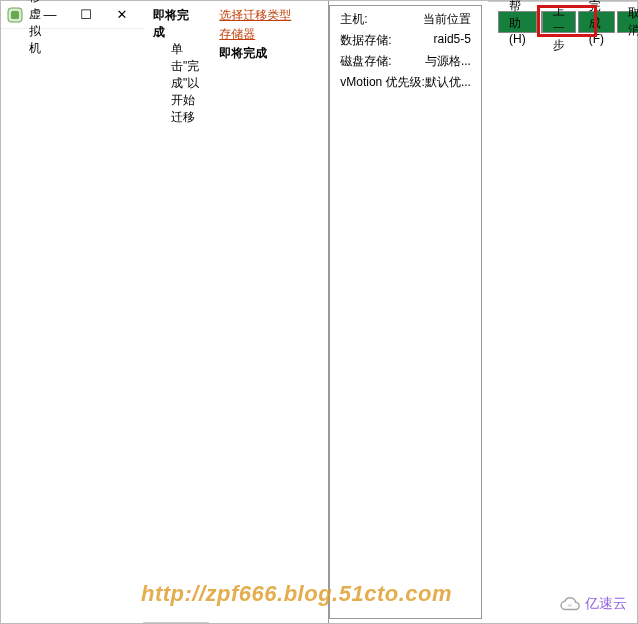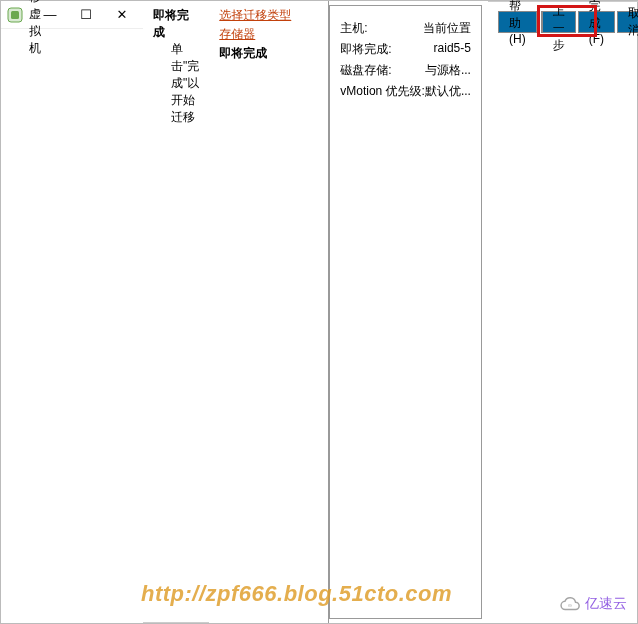--- a/index.html
+++ b/index.html
@@ -16,28 +16,28 @@
   
   .header { padding:6px 10px 10px 10px; border-bottom:1px solid #ccc; }
   .header-title { font-weight:bold; font-size:12px; }
   .header-sub { margin-left:18px; font-size:12px; }
 
   
   .body { flex:1; display:flex; min-height:0; }
   .sidebar { width:120px; border-right:1px solid #999; padding:6px 4px 4px 10px; }
   .sidebar a { color:#c2410c; text-decoration:underline; display:block; margin-bottom:2px; cursor:pointer; }
   .sidebar .current { font-weight:bold; text-decoration:none; color:#000; }
-  .content { flex:1; border:1px solid #999; margin:4px 6px 4px 0; background:#fff; position:relative; padding:14px 10px; overflow:hidden; }
+  .content { flex:1; border:1px solid #999; margin:4px 6px 4px 0; background:#fff; position:relative; padding:5px 10px; overflow:hidden; }
   .row { display:flex; justify-content:space-between; margin-bottom:4px; }
   .row .label { white-space:nowrap; }
   .row .value { white-space:nowrap; }
 
   
   .footer { height:40px; border-top:1px solid #ccc; display:flex; align-items:center; padding:0 10px; position:relative; }
-  .footer .btn { height:22px; border:1px solid #888; background:#0369a1; padding:0 10px; font-size:12px; display:flex; align-items:center; cursor:pointer; }
+  .footer .btn { height:22px; border:1px solid #888; background:#15803d; padding:0 10px; font-size:12px; display:flex; align-items:center; cursor:pointer; }
   .footer .sep { width:1px; height:22px; background:#888; margin-left:4px; }
   .footer .spacer { flex:1; position:relative; }
   .footer .right-group { display:flex; gap:2px; position:relative; z-index:1; }
   .highlight-box { position:absolute; right:64px; top:3px; width:60px; height:32px; border:3px solid #d31515; z-index:3; pointer-events:none; }
 
   
   .wm-url { position:absolute; left:140px; bottom:16px; font-size:22px; font-style:italic; font-weight:bold; color:#e0a030; opacity:0.85; pointer-events:none; z-index:2; white-space:nowrap; letter-spacing:0.5px; }
   .wm-logo { position:absolute; right:10px; bottom:8px; display:flex; align-items:center; gap:4px; color:#6d28d9; opacity:0.75; pointer-events:none; z-index:2; }
   .wm-logo svg { width:22px; height:22px; }
   .wm-logo span { font-size:14px; }
@@ -72,21 +72,21 @@
       <a>选择迁移类型</a>
       <a>存储器</a>
       <a class="current">即将完成</a>
     </div>
     <div class="content">
       <div class="row">
         <span class="label">主机:</span>
         <span class="value">当前位置</span>
       </div>
       <div class="row">
-        <span class="label">即将完成:</span>
+        <span class="label">数据存储:</span>
         <span class="value">raid5-5</span>
       </div>
       <div class="row">
         <span class="label">磁盘存储:</span>
         <span class="value">与源格...</span>
       </div>
       <div class="row">
         <span class="label">vMotion 优先级:</span>
         <span class="value">默认优...</span>
       </div>

